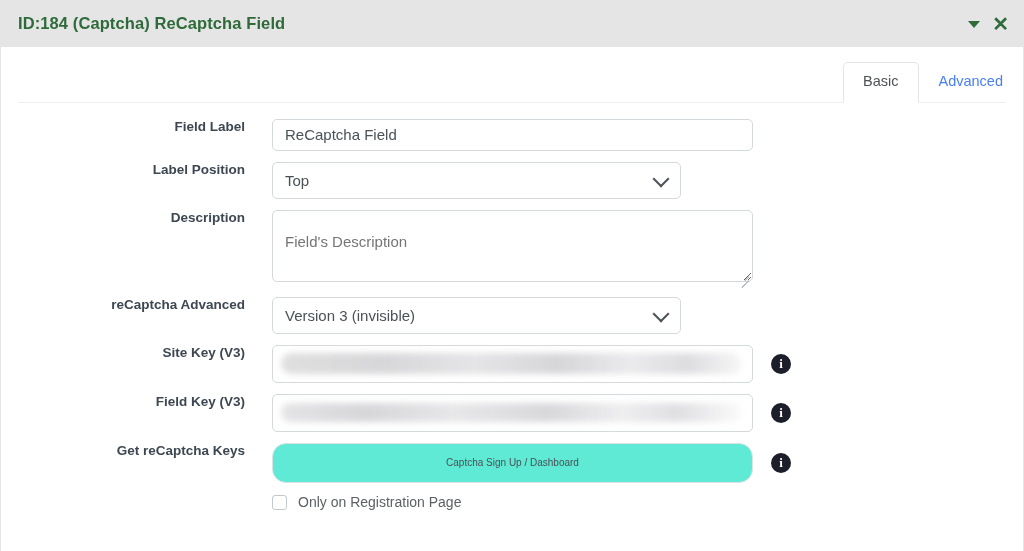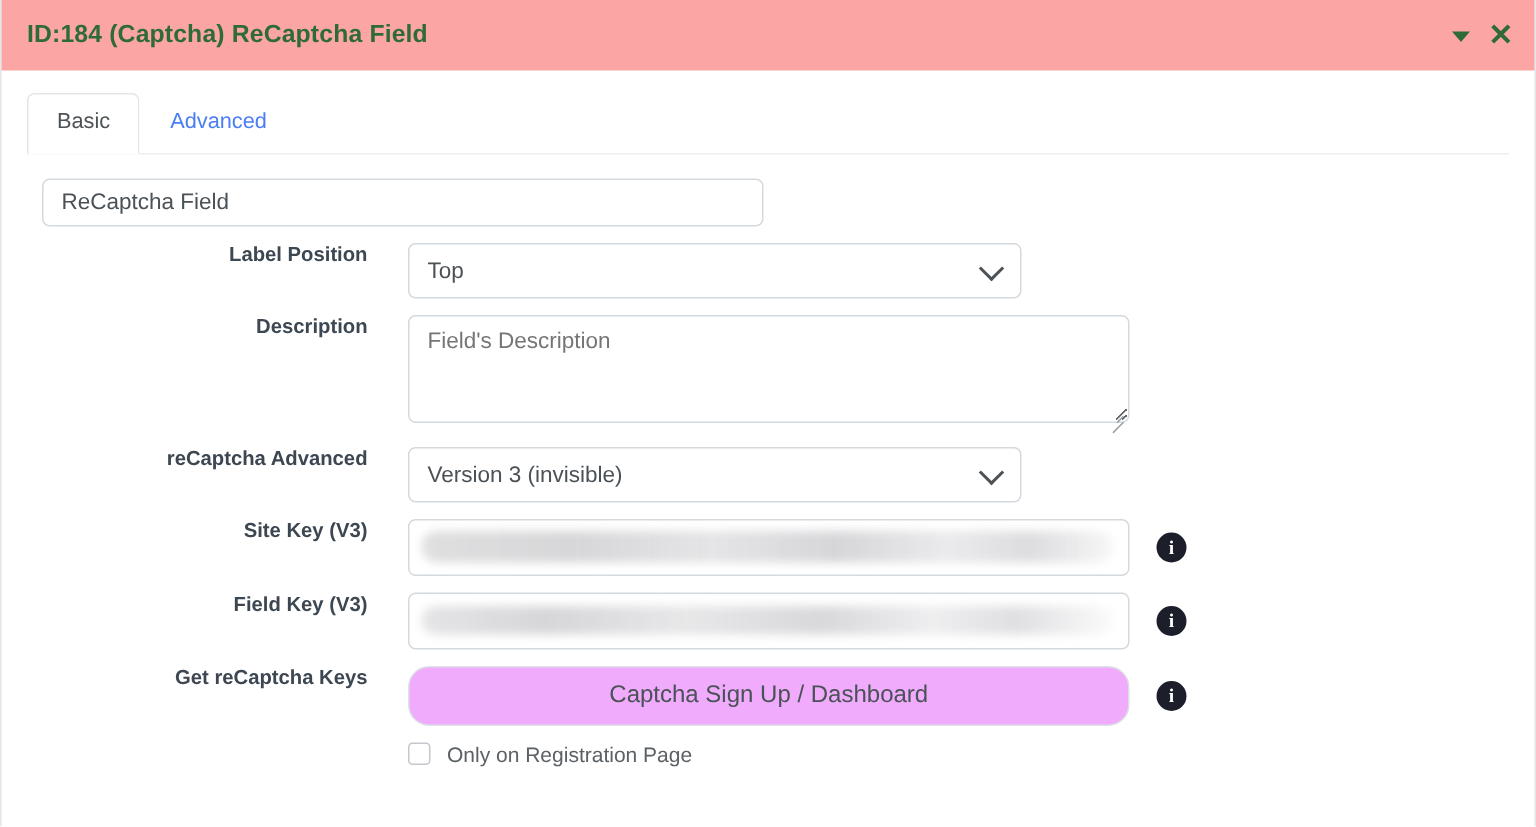--- a/index.html
+++ b/index.html
@@ -19,21 +19,21 @@
     height: 551px;
     box-sizing: border-box;
     background: #ffffff;
     border-left: 1px solid #e2e6e8;
     border-right: 1px solid #e2e6e8;
   }
 
   
   .panel-header {
     height: 47px;
-    background: #fca5a5;
+    background: #e5e5e5;
     display: flex;
     align-items: center;
     padding: 0 14px 0 17px;
     box-sizing: border-box;
     justify-content: center;
   }
   .panel-title {
     font-size: 16.5px;
     font-weight: bold;
     color: #2f6b3a;
@@ -71,20 +71,21 @@
   
   .tabs-wrap {
     position: relative;
     padding: 15px 0 0 17px;
   }
   .tabs {
     display: flex;
     align-items: flex-end;
     position: relative;
     z-index: 2;
+    justify-content: flex-end;
   }
   .tab {
     font-size: 14.5px;
     padding: 11px 19px 12px 19px;
     cursor: pointer;
     line-height: 1.1;
     background: transparent;
     border: 1px solid transparent;
     border-radius: 5px 5px 0 0;
     margin-bottom: -1px;
@@ -162,21 +163,21 @@
     height: 10px;
     margin-top: -7px;
     border-right: 2px solid #4d5257;
     border-bottom: 2px solid #4d5257;
     transform: rotate(45deg);
     pointer-events: none;
   }
   .textarea-ctl {
     width: 481px;
     height: 72px;
-    padding-top: 8px;
+    padding-top: 22px;
     color: #0f172a;
     position: relative;
     overflow: hidden;
   }
   .ta-wrap { position: relative; display: inline-block; }
   .resize-grip {
     position: absolute;
     right: 3px;
     bottom: 3px;
     width: 12px;
@@ -229,23 +230,23 @@
         rgba(234,234,236,0.8) 74%,
         rgba(220,220,223,0.9) 86%,
         rgba(246,246,247,0.45) 100%);
   }
 
   .btn-wide {
     width: 481px;
     height: 40px;
     line-height: 38px;
     text-align: center;
-    font-size: 16px;
+    font-size: 10px;
     color: #4a5157;
-    background: #f0abfc;
+    background: #5eead4;
     border: 1px solid #dde1e4;
     border-radius: 14px;
     cursor: pointer;
     box-sizing: border-box;
   }
 
   .info-icon {
     width: 20px;
     height: 20px;
     border-radius: 50%;
@@ -257,21 +258,21 @@
     display: inline-flex;
     align-items: center;
     justify-content: center;
     margin-left: 18px;
     cursor: pointer;
     flex: 0 0 20px;
   }
 
   .check-row {
     display: flex;
-    align-items: flex-start;
+    align-items: flex-end;
     margin-top: 11px;
     margin-left: 271px;
   }
   .checkbox {
     width: 15px;
     height: 15px;
     border: 1px solid #c3c8cd;
     border-radius: 3px;
     background: #fff;
     cursor: pointer;
@@ -303,20 +304,21 @@
     <div class="tabs">
       <div class="tab active">Basic</div>
       <div class="tab link">Advanced</div>
     </div>
   </div>
   <div class="tab-divider"></div>
 
   <div class="form">
 
     <div class="row">
+      <div class="row-label">Field Label</div>
       <div class="row-field">
         <input class="ctl input-text" type="text" value="ReCaptcha Field" style="">
       </div>
     </div>
 
     <div class="row">
       <div class="row-label">Label Position</div>
       <div class="row-field">
         <span class="select-wrap">
           <div class="ctl select-ctl">Top</div>

